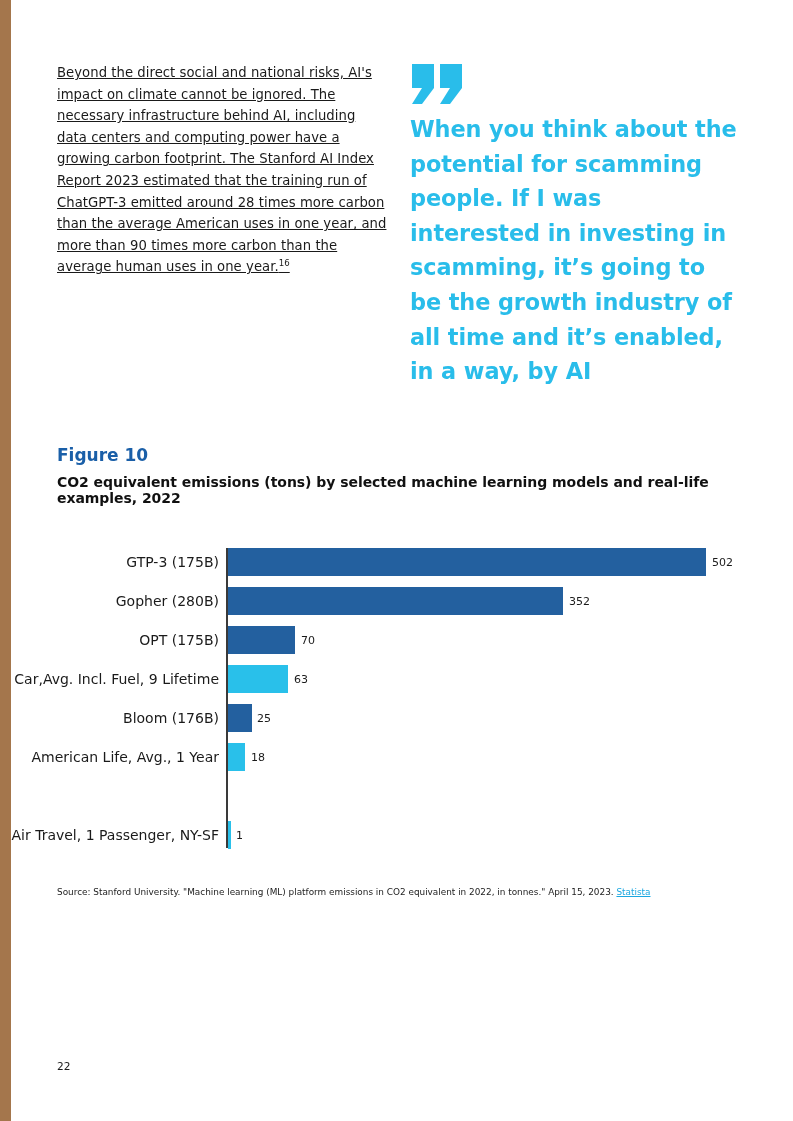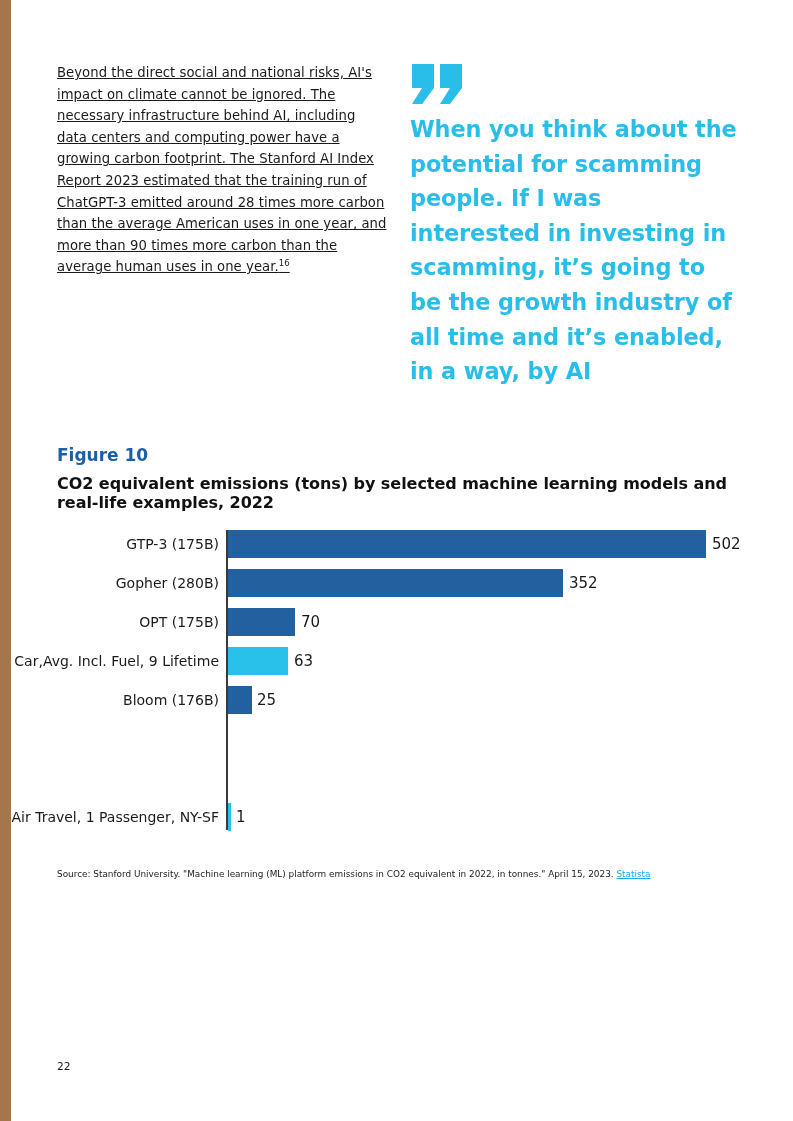--- a/index.html
+++ b/index.html
@@ -84,24 +84,24 @@
     top: 445px;
     width: 690px;
   }
   #figure-label {
     font-size: 17px;
     font-weight: bold;
     color: #1a5fa8;
     margin: 0 0 9px 0;
   }
   #figure-title {
-    font-size: 16px;
+    font-size: 14px;
     font-weight: bold;
     color: #111111;
-    margin: 0 0 12px 0;
+    margin: 0 0 36px 0;
     letter-spacing: -0.05px;
   }
 
   #chart {
     position: relative;
     height: 312px;
     margin-left: 0;
   }
   #axis-line {
     position: absolute;
@@ -133,21 +133,21 @@
     top: 50%;
     transform: translateY(-50%);
     height: 28px;
   }
   .bar.dark  { background: #23609f; }
   .bar.light { background: #29c0ea; }
   .val-label {
     position: absolute;
     top: 50%;
     transform: translateY(-50%);
-    font-size: 15px;
+    font-size: 11px;
     color: #1a1a1a;
     white-space: nowrap;
   }
 
   #source-note {
     position: absolute;
     left: 0;
     top: 345px;
     font-size: 8.9px;
     color: #222222;
@@ -221,20 +221,25 @@
       <span class="bar light" style="width:60px"></span>
       <span class="val-label" style="left:237px">63</span>
     </div>
 
     <div class="row" style="top:156px">
       <span class="cat-label">Bloom (176B)</span>
       <span class="bar dark" style="width:24px"></span>
       <span class="val-label" style="left:200px">25</span>
     </div>
 
+    <div class="row" style="top:195px">
+      <span class="cat-label">American Life, Avg., 1 Year</span>
+      <span class="bar light" style="width:17px"></span>
+      <span class="val-label" style="left:194px">18</span>
+    </div>
 
 
     <div class="row" style="top:273px">
       <span class="cat-label">Air Travel, 1 Passenger, NY-SF</span>
       <span class="bar light" style="width:3px"></span>
       <span class="val-label" style="left:179px">1</span>
     </div>
 
     <div id="source-note"><span>Source: Stanford University. "Machine learning (ML) platform emissions in CO2 equivalent in 2022, in tonnes." April 15, 2023. </span><a id="source-link" href="#">Statista</a></div>
   </div>

